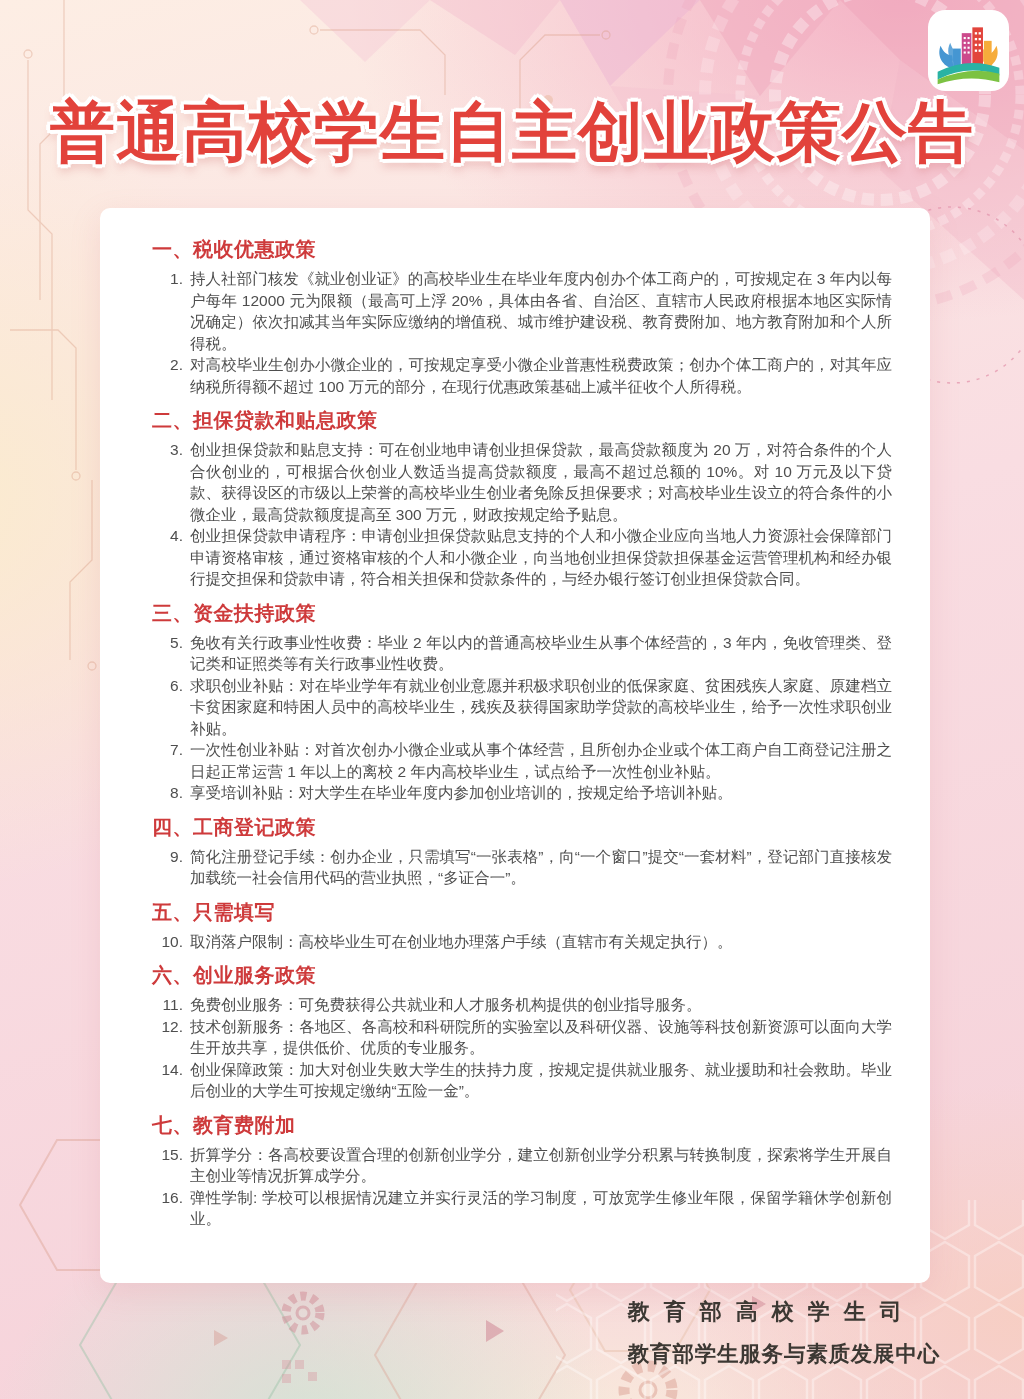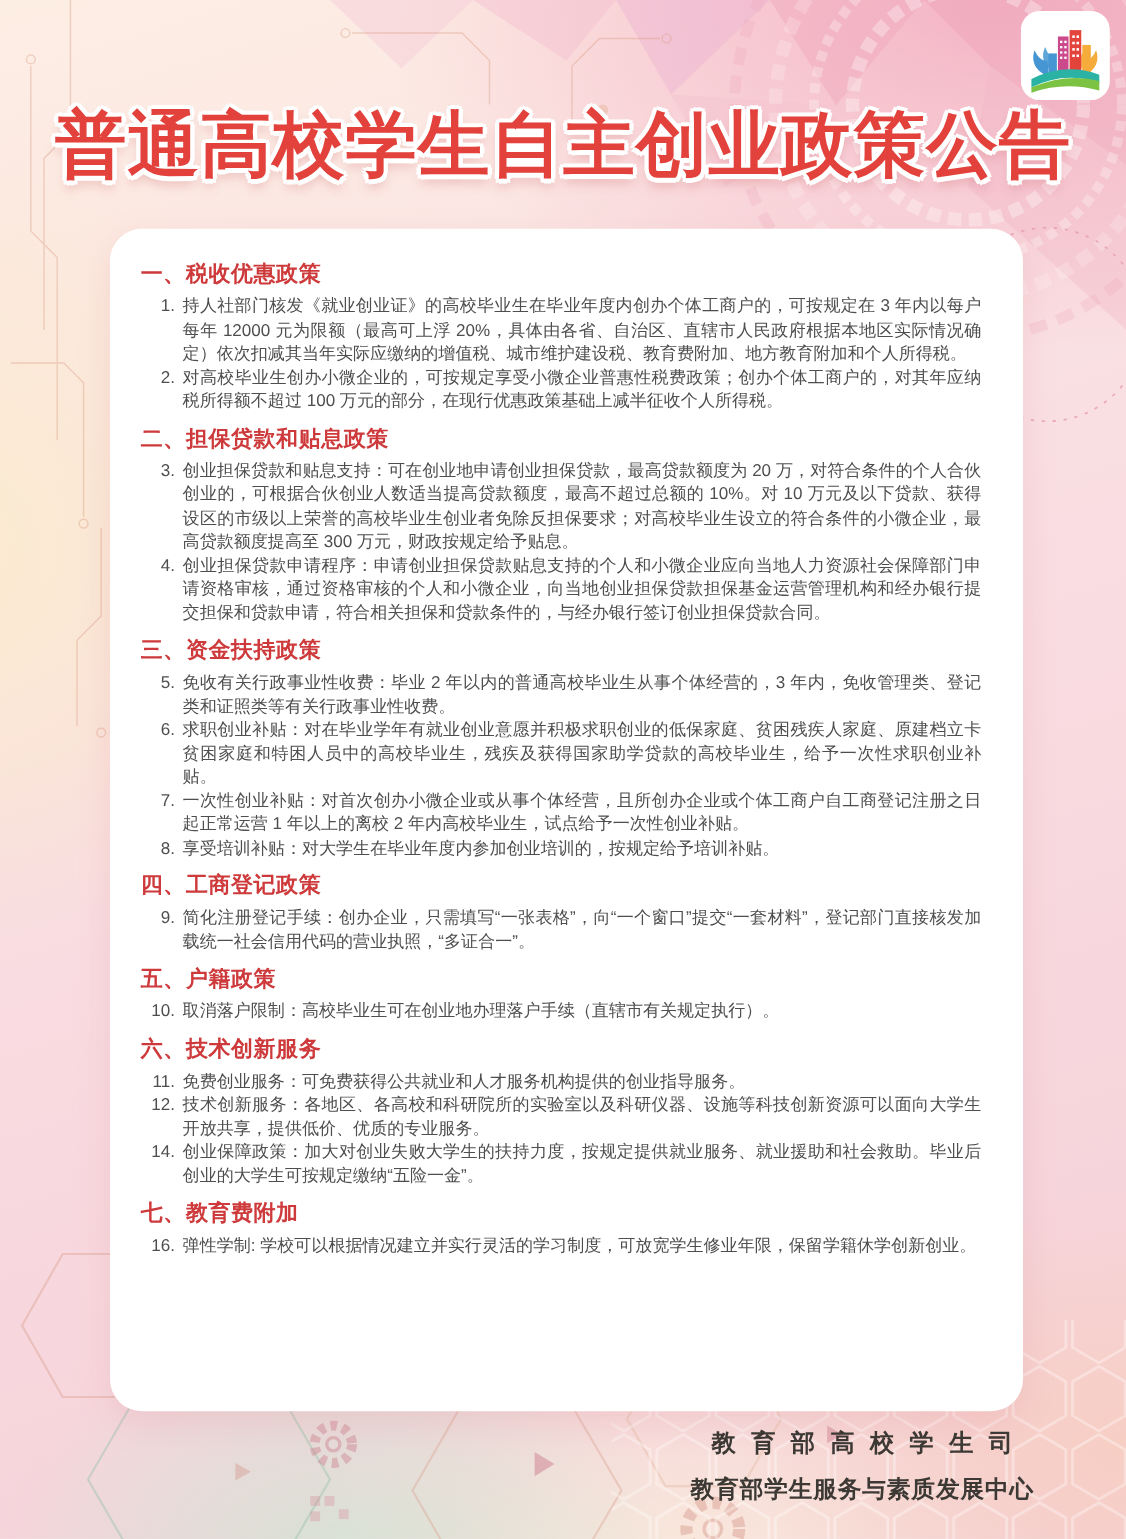--- a/index.html
+++ b/index.html
@@ -23,34 +23,34 @@
     position:absolute;left:0;right:0;top:88px;margin:0;
     text-align:center;font-size:65px;font-weight:900;letter-spacing:1px;
     color:#e2423b;white-space:nowrap;
     text-shadow:
       -3px -3px 0 #fff, 3px -3px 0 #fff,-3px 3px 0 #fff, 3px 3px 0 #fff,
        0 -4px 0 #fff, 0 4px 0 #fff,-4px 0 0 #fff, 4px 0 0 #fff,
        0 7px 10px rgba(198,84,84,.35);
   }
   .card{
     position:absolute;left:100px;top:208px;width:830px;height:1075px;
-    box-sizing:border-box;background:#fff;border-radius:29px;
-    padding:28px 38px 0 28px;
+    box-sizing:border-box;background:#fff;border-radius:10px;
+    padding:28px 38px 0 52px;
     box-shadow:0 10px 30px rgba(214,130,140,.18);
   }
   .section h2{
     margin:10px 0 6px;font-size:20px;line-height:26px;font-weight:800;
     color:#ce3a3b;letter-spacing:.5px;
   }
   .section:first-child h2{margin-top:0;}
   .item{display:flex;font-size:15.5px;line-height:21.5px;color:#4e4e4e;text-align:justify;}
   .item .num{flex:0 0 31px;text-align:right;padding-right:7px;}
   .item .txt{flex:1;}
   .footer{
-    position:absolute;top:1297px;right:84px;text-align:center;
+    position:absolute;top:1297px;right:84px;text-align:left;
     color:#3c3833;font-weight:600;
   }
   .footer .l1{font-size:22px;letter-spacing:14px;margin-right:-14px;line-height:30px;}
   .footer .l2{font-size:21.5px;letter-spacing:.8px;line-height:30px;margin-top:12px;}
 </style>
 </head>
 <body>
 
 <div class="poster">
 
@@ -232,31 +232,31 @@
     <h2>四、工商登记政策</h2>
     <div>
   <div class="item">
     <span class="num">9.</span>
     <span class="txt">简化注册登记手续：创办企业，只需填写“一张表格”，向“一个窗口”提交“一套材料”，登记部门直接核发加载统一社会信用代码的营业执照，“多证合一”。</span>
   </div>
 </div>
   </div>
 
   <div class="section">
-    <h2>五、户籍政策</h2>
+    <h2>五、只需填写</h2>
     <div>
   <div class="item">
     <span class="num">10.</span>
     <span class="txt">取消落户限制：高校毕业生可在创业地办理落户手续（直辖市有关规定执行）。</span>
   </div>
 </div>
   </div>
 
   <div class="section">
-    <h2>六、技术创新服务</h2>
+    <h2>六、创业服务政策</h2>
     <div>
   <div class="item">
     <span class="num">11.</span>
     <span class="txt">免费创业服务：可免费获得公共就业和人才服务机构提供的创业指导服务。</span>
   </div>
 
   <div class="item">
     <span class="num">12.</span>
     <span class="txt">技术创新服务：各地区、各高校和科研院所的实验室以及科研仪器、设施等科技创新资源可以面向大学生开放共享，提供低价、优质的专业服务。</span>
   </div>
@@ -265,20 +265,24 @@
   <div class="item">
     <span class="num">14.</span>
     <span class="txt">创业保障政策：加大对创业失败大学生的扶持力度，按规定提供就业服务、就业援助和社会救助。毕业后创业的大学生可按规定缴纳“五险一金”。</span>
   </div>
 </div>
   </div>
 
   <div class="section">
     <h2>七、教育费附加</h2>
     <div>
+  <div class="item">
+    <span class="num">15.</span>
+    <span class="txt">折算学分：各高校要设置合理的创新创业学分，建立创新创业学分积累与转换制度，探索将学生开展自主创业等情况折算成学分。</span>
+  </div>
 
   <div class="item">
     <span class="num">16.</span>
     <span class="txt">弹性学制: 学校可以根据情况建立并实行灵活的学习制度，可放宽学生修业年限，保留学籍休学创新创业。</span>
   </div>
 </div>
   </div>
 </div>
   </div>
 

